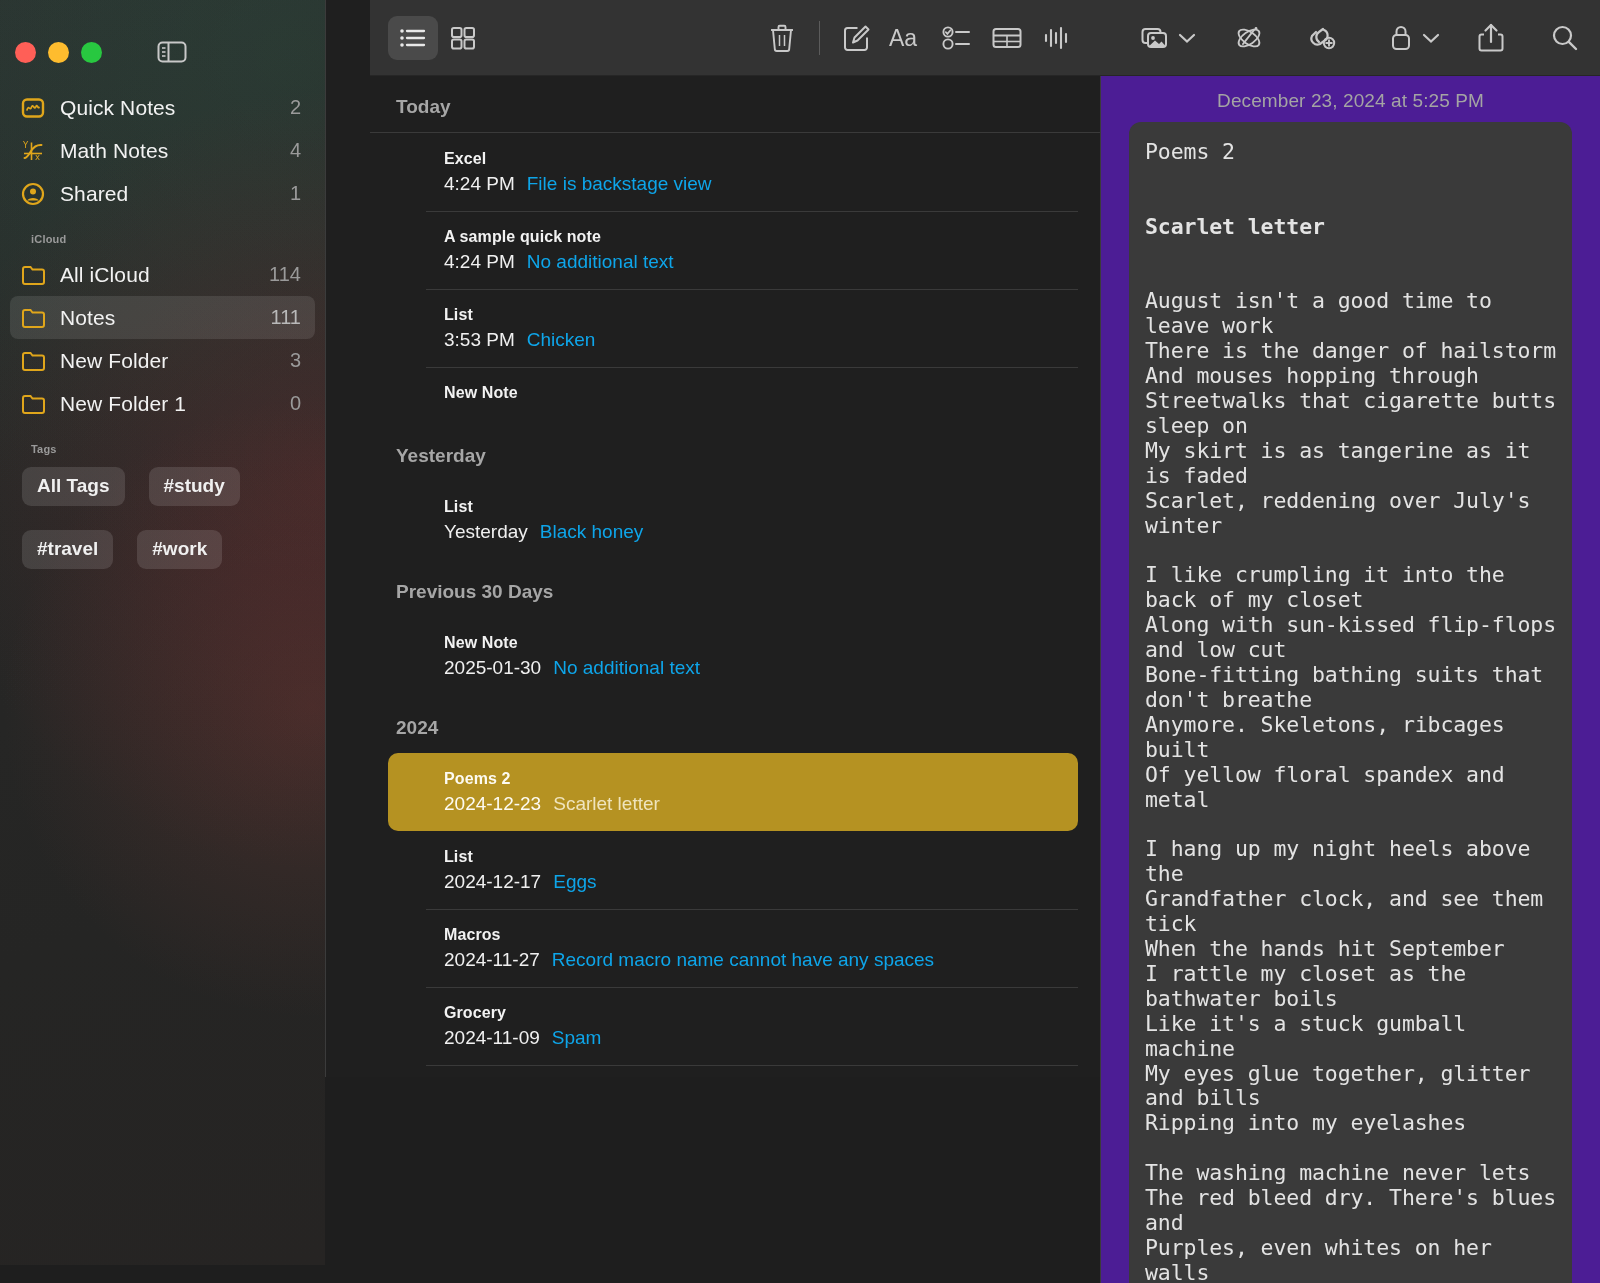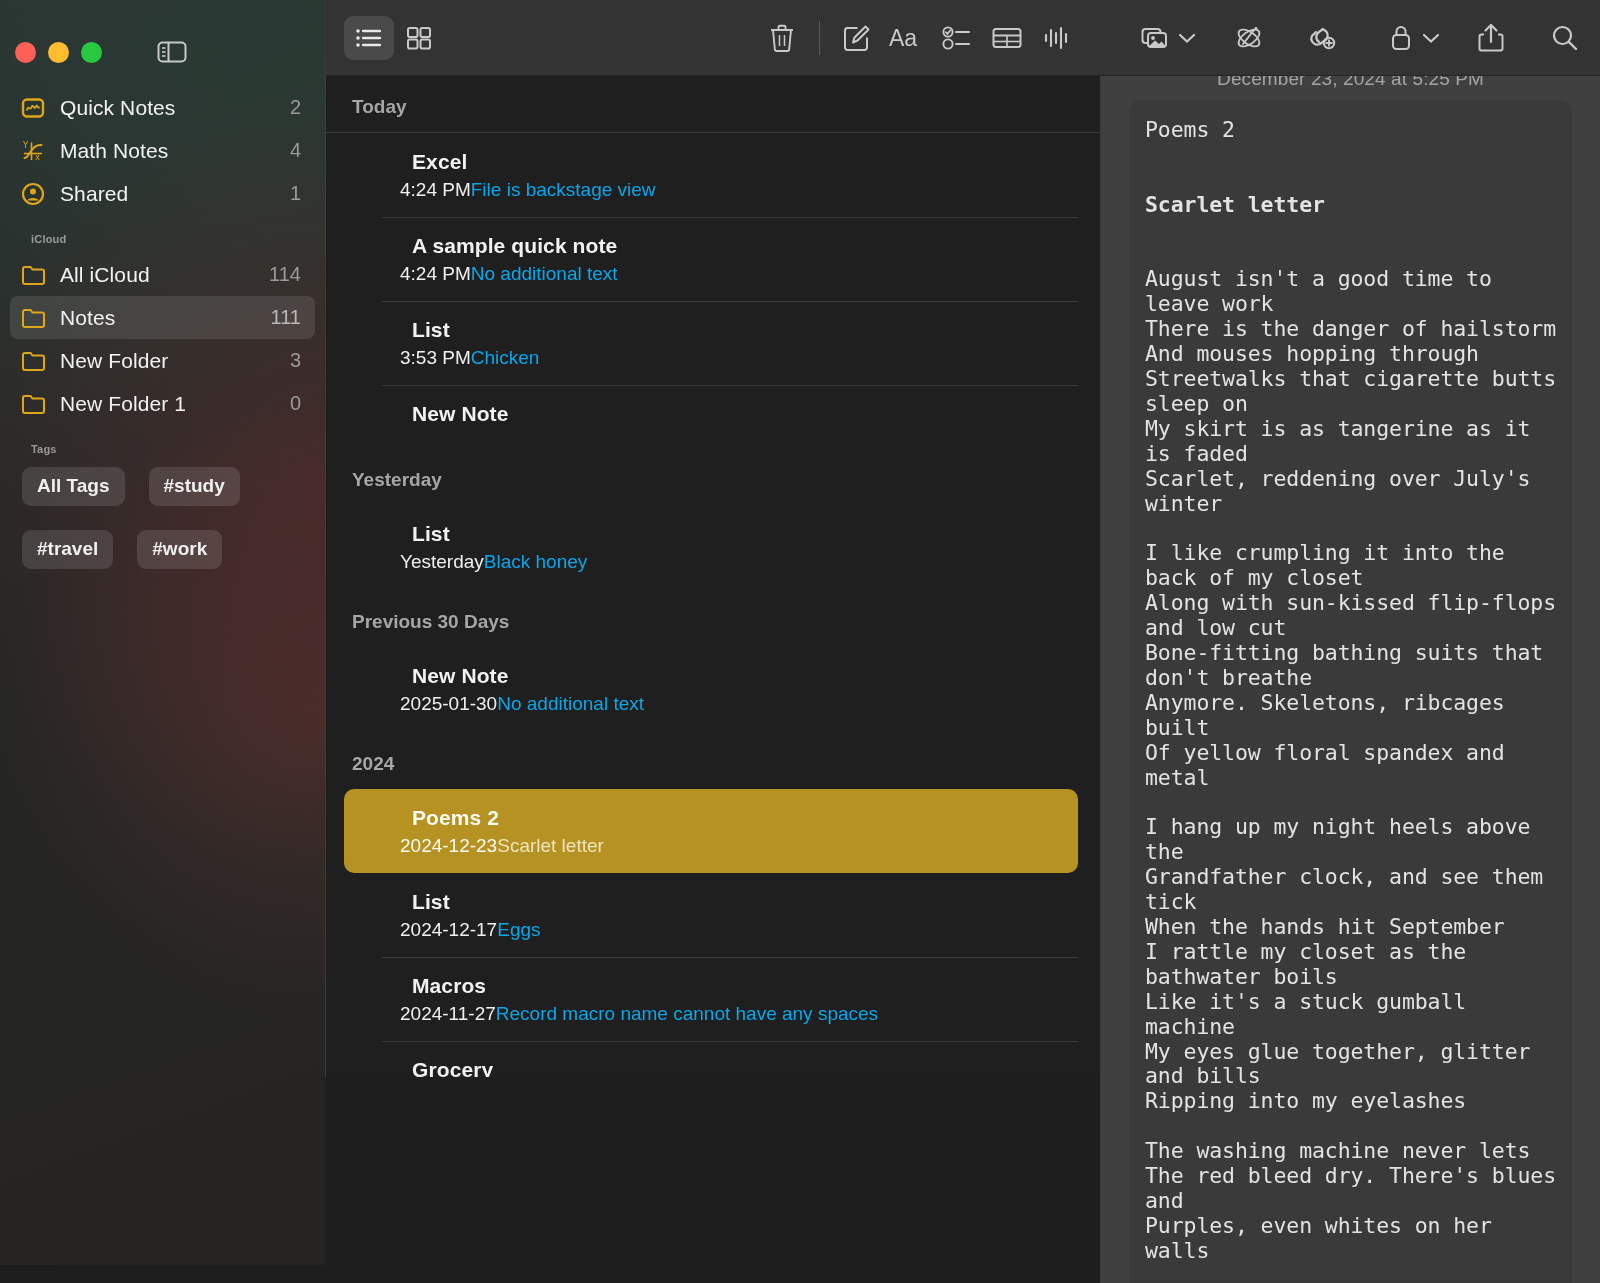--- a/index.html
+++ b/index.html
@@ -70,21 +70,21 @@
     color: #f0f0f0; font-size: 19px; font-weight: 600;
     padding: 8px 15px 9px 15px; border-radius: 9px;
     white-space: nowrap;
   }
 
   
   .middle {
     width: 775px; flex: 0 0 775px; height: 1077px;
     background: #1f1f1f; position: relative;
     border-left: 1px solid #3b3b3b;
-    display: flex; flex-direction: column;
+    display: flex; flex-direction: column; padding-left: 44px;
   }
   .toolbar {
     height: 76px; flex: 0 0 76px;
     background: #333333;
     display: flex; align-items: center;
     padding: 0 18px 0 18px;
     border-bottom: 1px solid #262626;
   }
   .tb-btn {
     width: 50px; height: 44px; border-radius: 9px;
@@ -108,24 +108,24 @@
     font-size: 19px; font-weight: 700; color: #a6a6a6;
     padding: 22px 0 14px 26px;
   }
   .group-head.first { padding-top: 20px; }
 
   .note-item {
     padding: 17px 0 16px 56px; margin: 0 22px 0 18px;
     position: relative; border-radius: 10px;
   }
   .note-item .title {
-    font-size: 21px; font-weight: 700; color: #f2f2f2;
-    letter-spacing: .1px; margin-bottom: 5px; margin-left: 12px;
-  }
-  .note-item .meta { font-size: 19px; color: #f0f0f0; display: flex; }
+    font-size: 16px; font-weight: 700; color: #f2f2f2;
+    letter-spacing: .1px; margin-bottom: 5px;
+  }
+  .note-item .meta { font-size: 19px; color: #f0f0f0; display: flex; gap: 12px; }
   .note-item .meta .sub { color: #0ea5e9; }
   .note-item .rule {
     position: absolute; left: 38px; right: 0; bottom: -1px;
     height: 1px; background: #3a3a3a;
   }
   .note-item.selected {
     background: #b59222; margin-left: 18px; margin-right: 22px;
   }
   .note-item.selected .title { color: #fdfbf2; }
   .note-item.selected .meta { color: #fdfbf2; }
@@ -134,24 +134,24 @@
 
   .note-item.has-thumb .thumb {
     position: absolute; right: 8px; top: 12px;
     width: 76px; height: 76px; border-radius: 8px;
     background: #2c2c2c; border: 1px solid #4a4a4a;
   }
 
   
   .editor {
     flex: 1 1 auto; height: 1283px;
-    background: #404040;
+    background: #4c1d95;
     border-left: 1px solid #3b3b3b;
     position: relative; overflow: hidden;
-    padding-top: 54px;
+    padding-top: 76px;
   }
   .editor-date {
     text-align: center; font-size: 19px; color: #a4a4a4;
     padding: 14px 0 10px 0; letter-spacing: .1px;
   }
   .note-card {
     margin: 0 28px 0 28px;
     background: #3a3a3a;
     border-radius: 12px 12px 0 0;
     padding: 18px 0 0 0;

